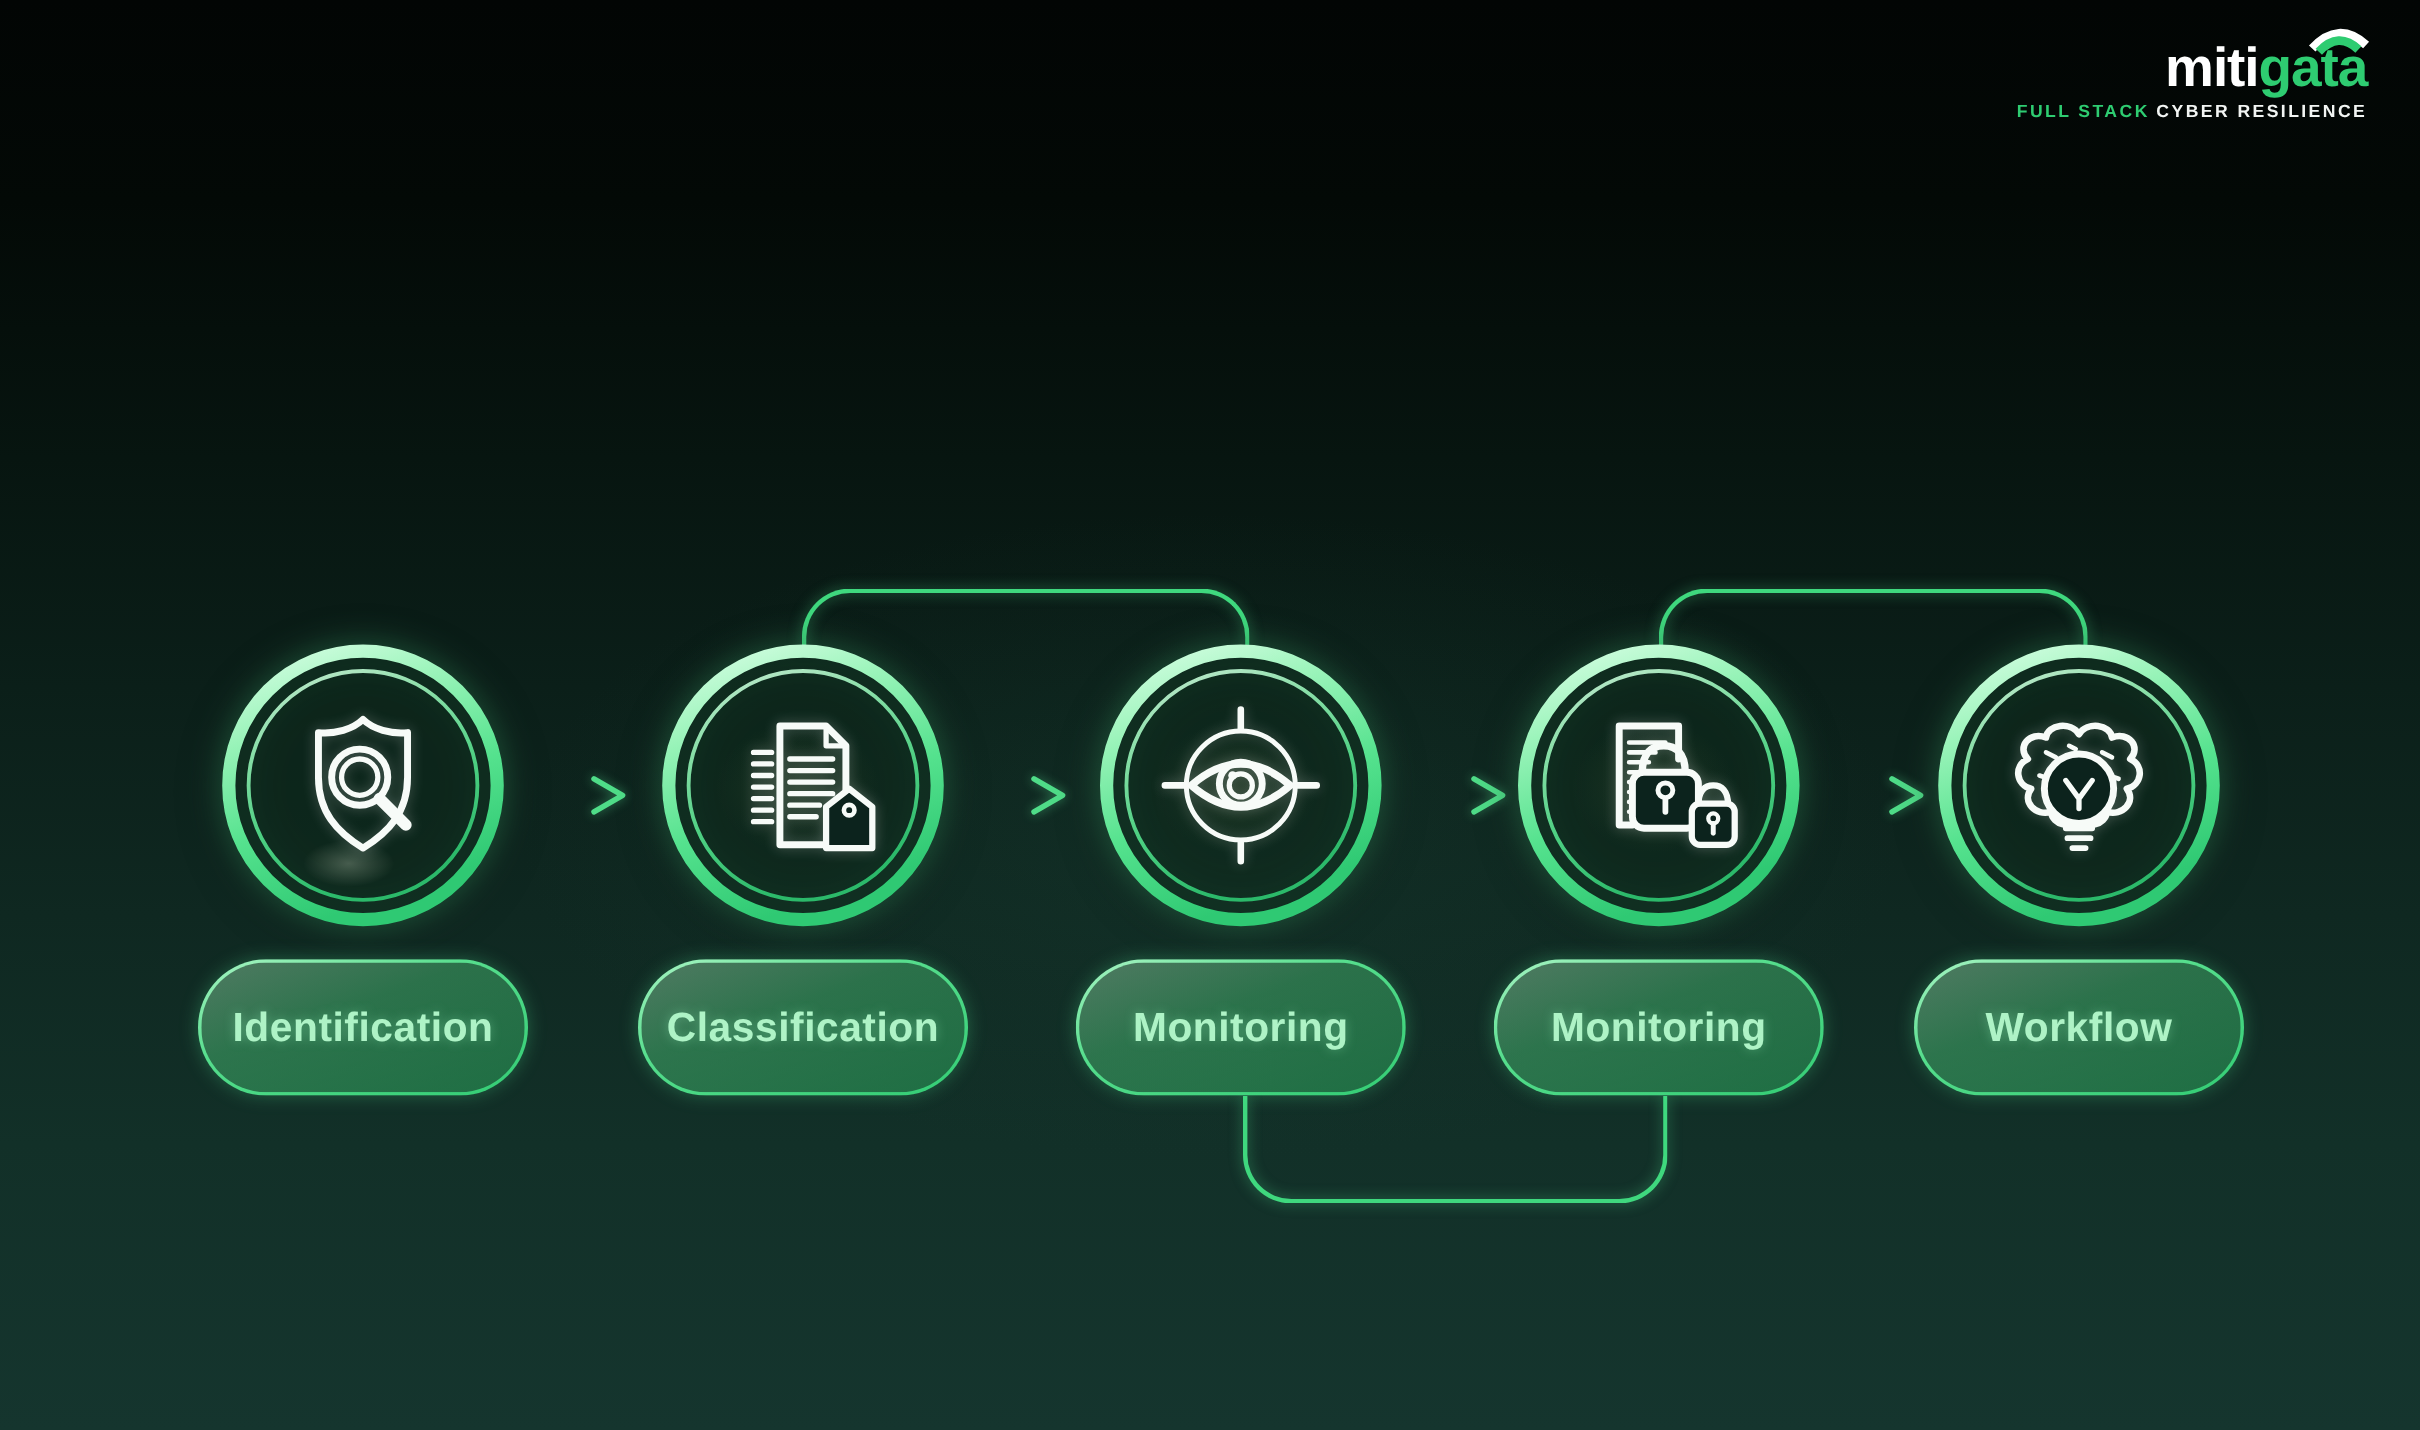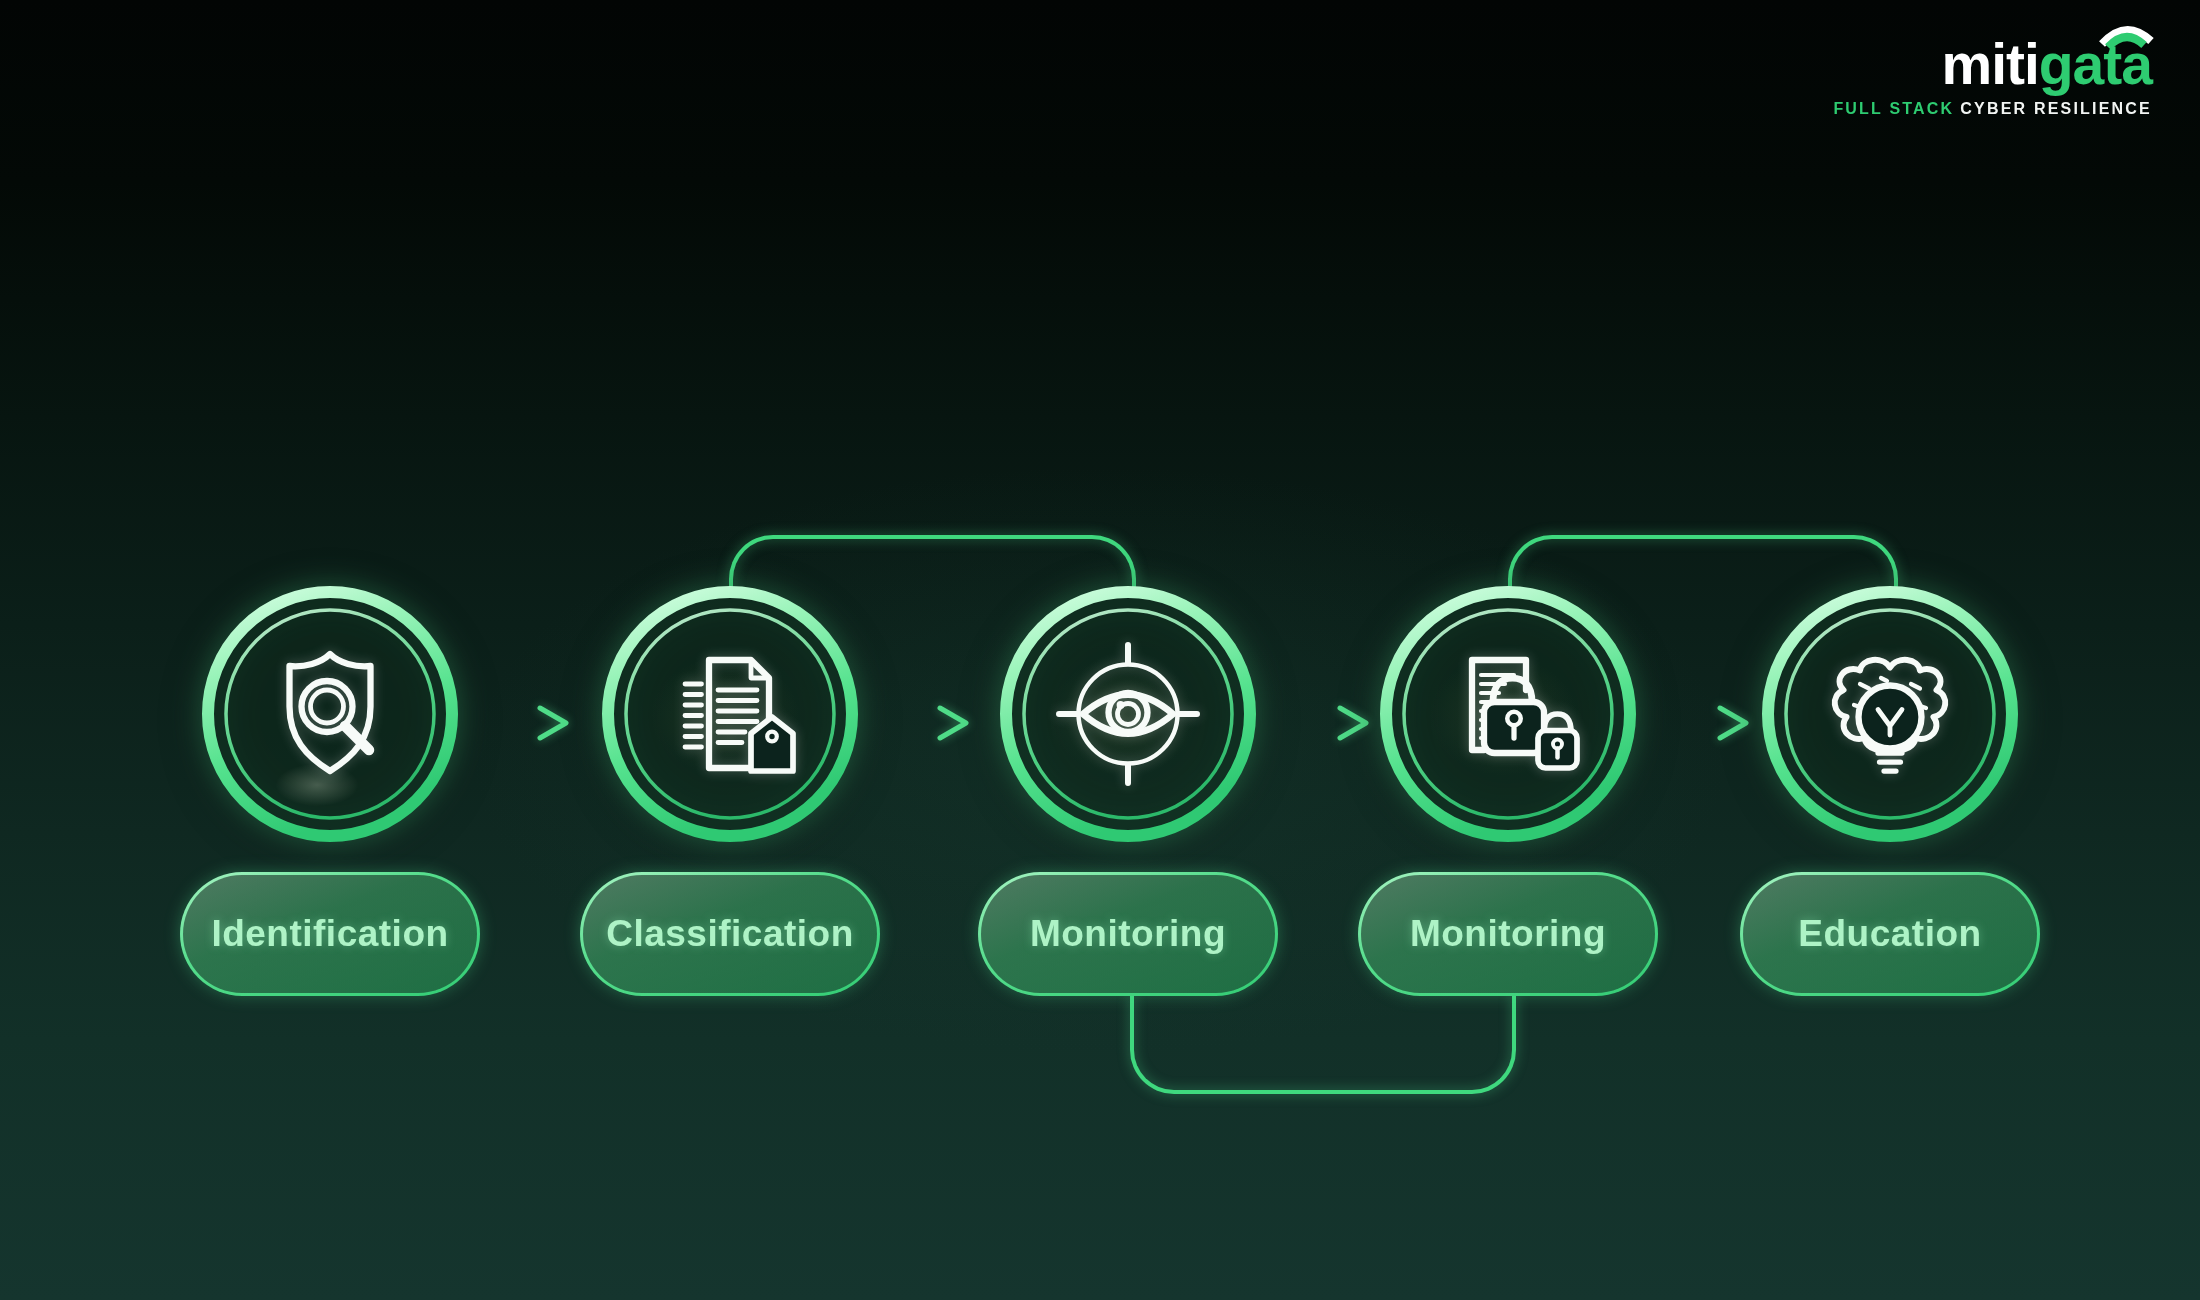--- a/index.html
+++ b/index.html
@@ -7,21 +7,21 @@
     position:relative; width:2200px; height:1300px; overflow:hidden;
     font-family:"Liberation Sans", sans-serif;
     background:
       radial-gradient(900px 420px at 1100px 760px, rgba(28,70,56,0.25), rgba(0,0,0,0) 70%),
       linear-gradient(180deg,#020504 0%, #030906 14%, #071510 32%, #0b1f19 48%, #0f2821 64%, #123028 80%, #15352e 100%);
   }
   .abs{position:absolute;}
 
   
   .logo{top:36px; right:48px; text-align:right;}
-  .wordmark{position:relative; display:inline-block; font-size:57px; font-weight:bold; letter-spacing:-1px; line-height:1;}
+  .wordmark{position:relative; display:inline-block; font-size:50px; font-weight:bold; letter-spacing:-1px; line-height:1;}
   .wm-white{color:#ffffff;}
   .wm-green{color:#2ecc71;}
   .wm-arc{position:absolute; right:-4px; top:-18px;}
   .tagline{margin-top:7px; font-size:16px; font-weight:bold; letter-spacing:2.2px; white-space:nowrap;}
   .tg-green{color:#2ecc71;}
   .tg-white{color:#f2f5f3; margin-left:6px;}
 
   
   .title{left:0; right:0; top:222px; text-align:center; color:#f4f8f5;
          font-size:78px; font-weight:bold; letter-spacing:1px;}
@@ -203,16 +203,16 @@
   <div class="abs pill" style="left:580px; top:872px;">
     <span>Classification</span>
   </div>
   <div class="abs pill" style="left:978px; top:872px;">
     <span>Monitoring</span>
   </div>
   <div class="abs pill" style="left:1358px; top:872px;">
     <span>Monitoring</span>
   </div>
   <div class="abs pill" style="left:1740px; top:872px;">
-    <span>Education</span>
+    <span>Workflow</span>
   </div>
 
 </div>
 
 </body></html>

